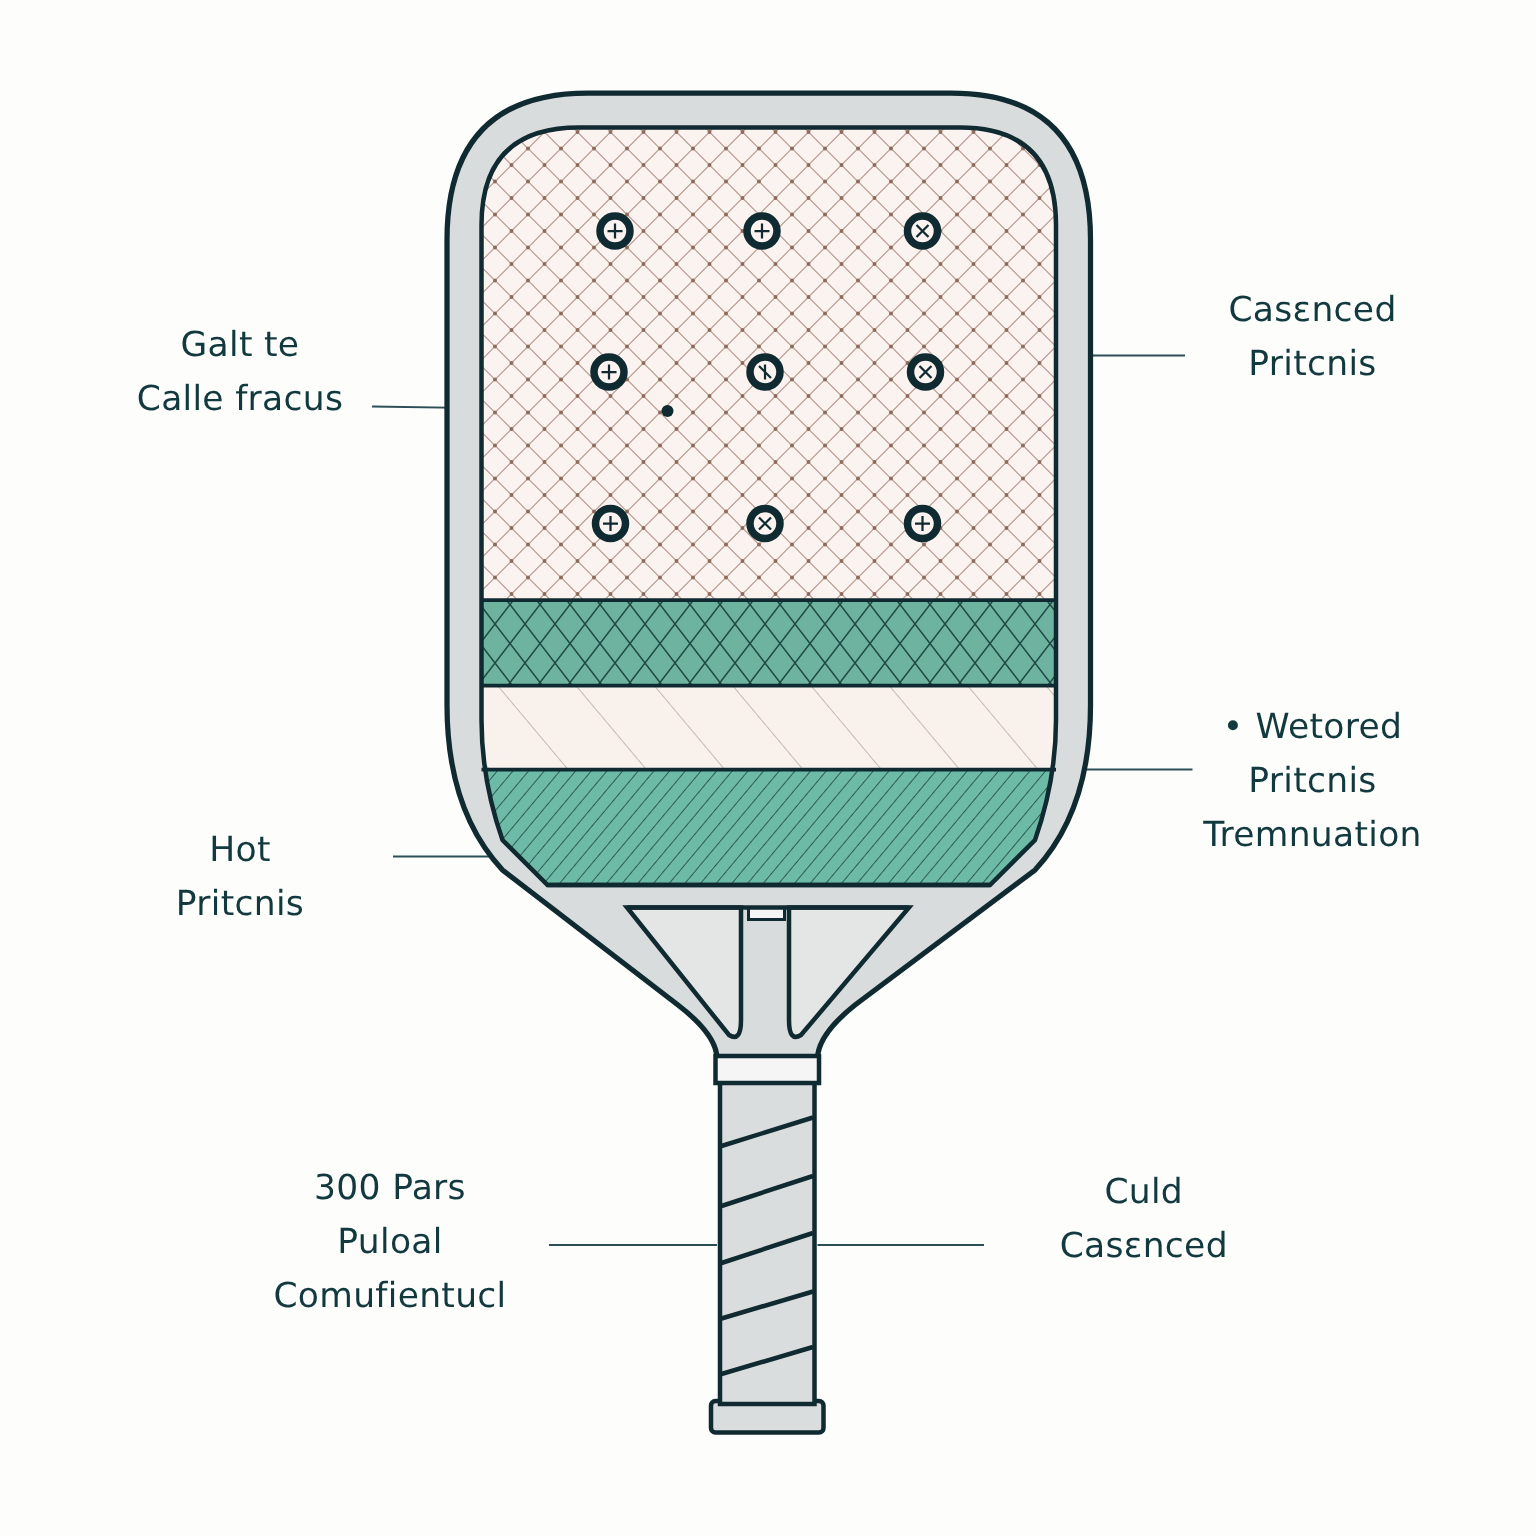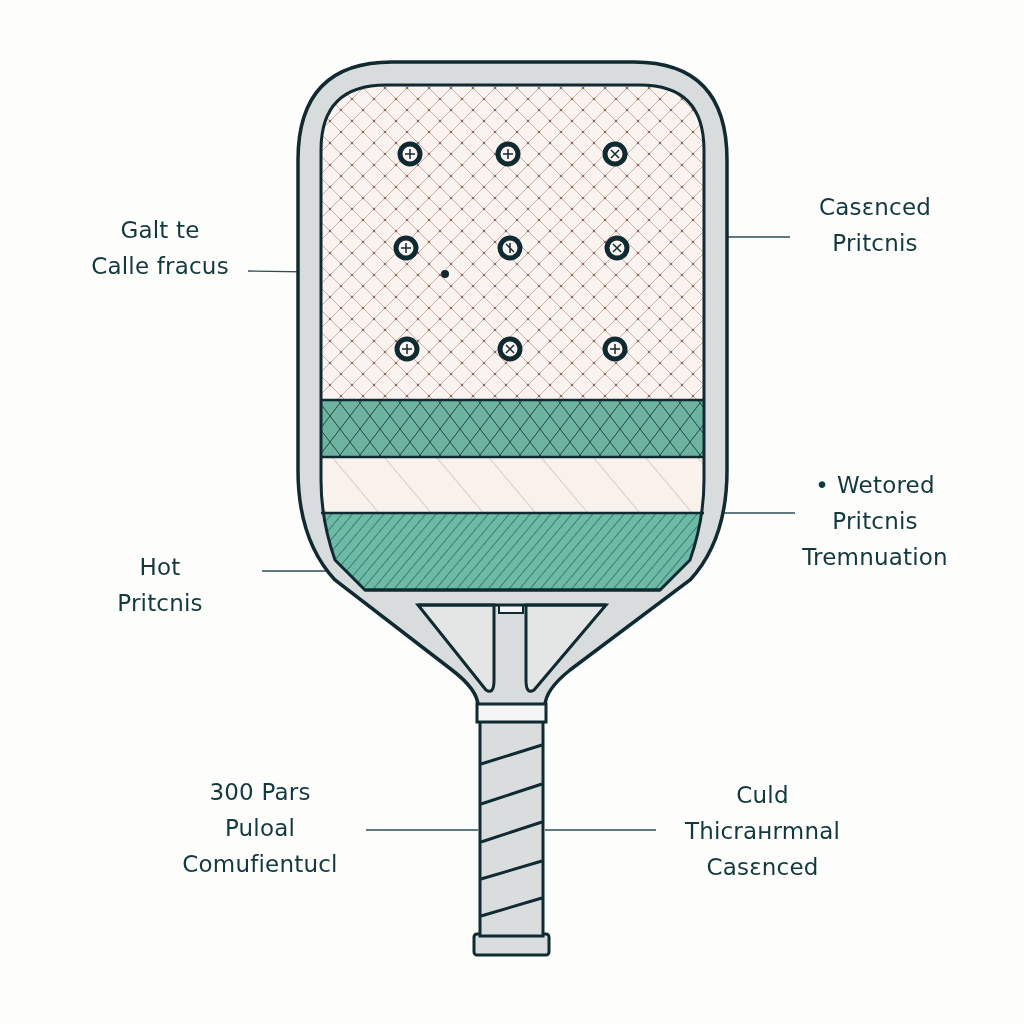--- a/index.html
+++ b/index.html
@@ -158,15 +158,14 @@
 </div>
 
 <div class="label" style="left:160px; top:774px; width:200px;">
   <span>300 Pars</span>
   <span>Puloal</span>
   <span>Comufientucl</span>
 </div>
 
 <div class="label" style="left:665px; top:777px; width:195px;">
   <span>Culd</span>
-  <span>Thicrанrmnal</span>
   <span>Casεnced</span>
 </div>
 
 </body></html>

